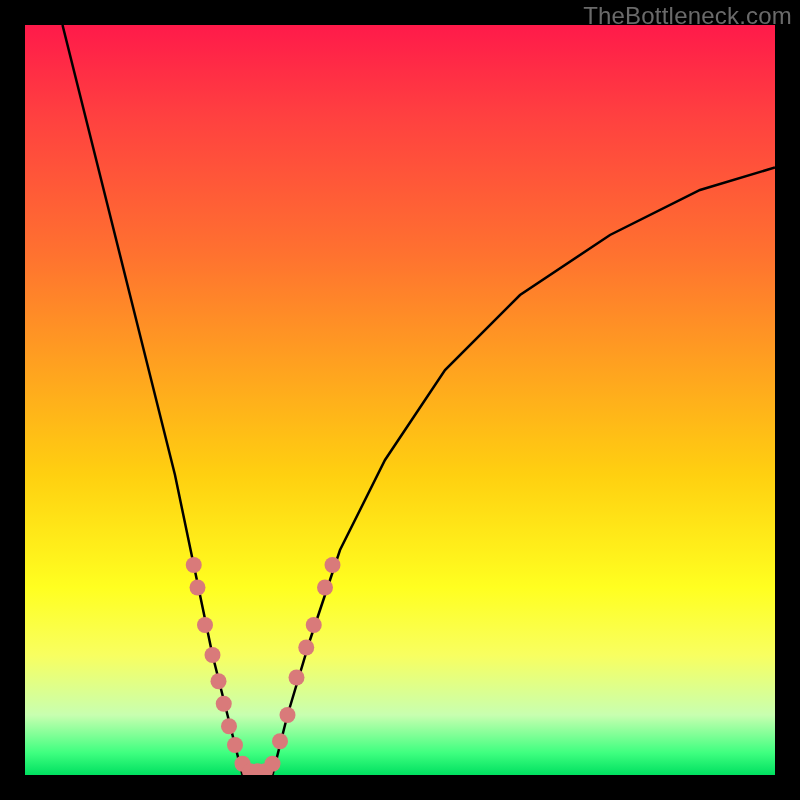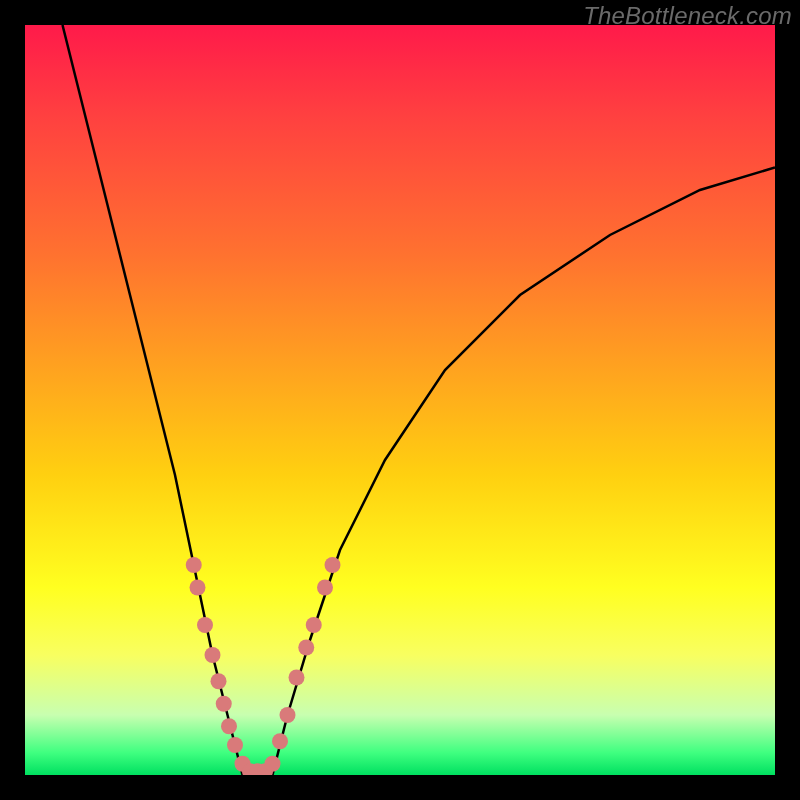--- a/index.html
+++ b/index.html
@@ -30,21 +30,20 @@
       #00e060 100%);
   }
   .watermark {
     position: absolute;
     top: 2px;
     right: 8px;
     font-size: 24px;
     color: #6a6a6a;
     font-weight: 500;
     letter-spacing: 0.2px;
-    font-style: italic;
   }
   svg.curve {
     position: absolute;
     left: 0;
     top: 0;
     width: 750px;
     height: 750px;
   }
 </style>
 </head>

